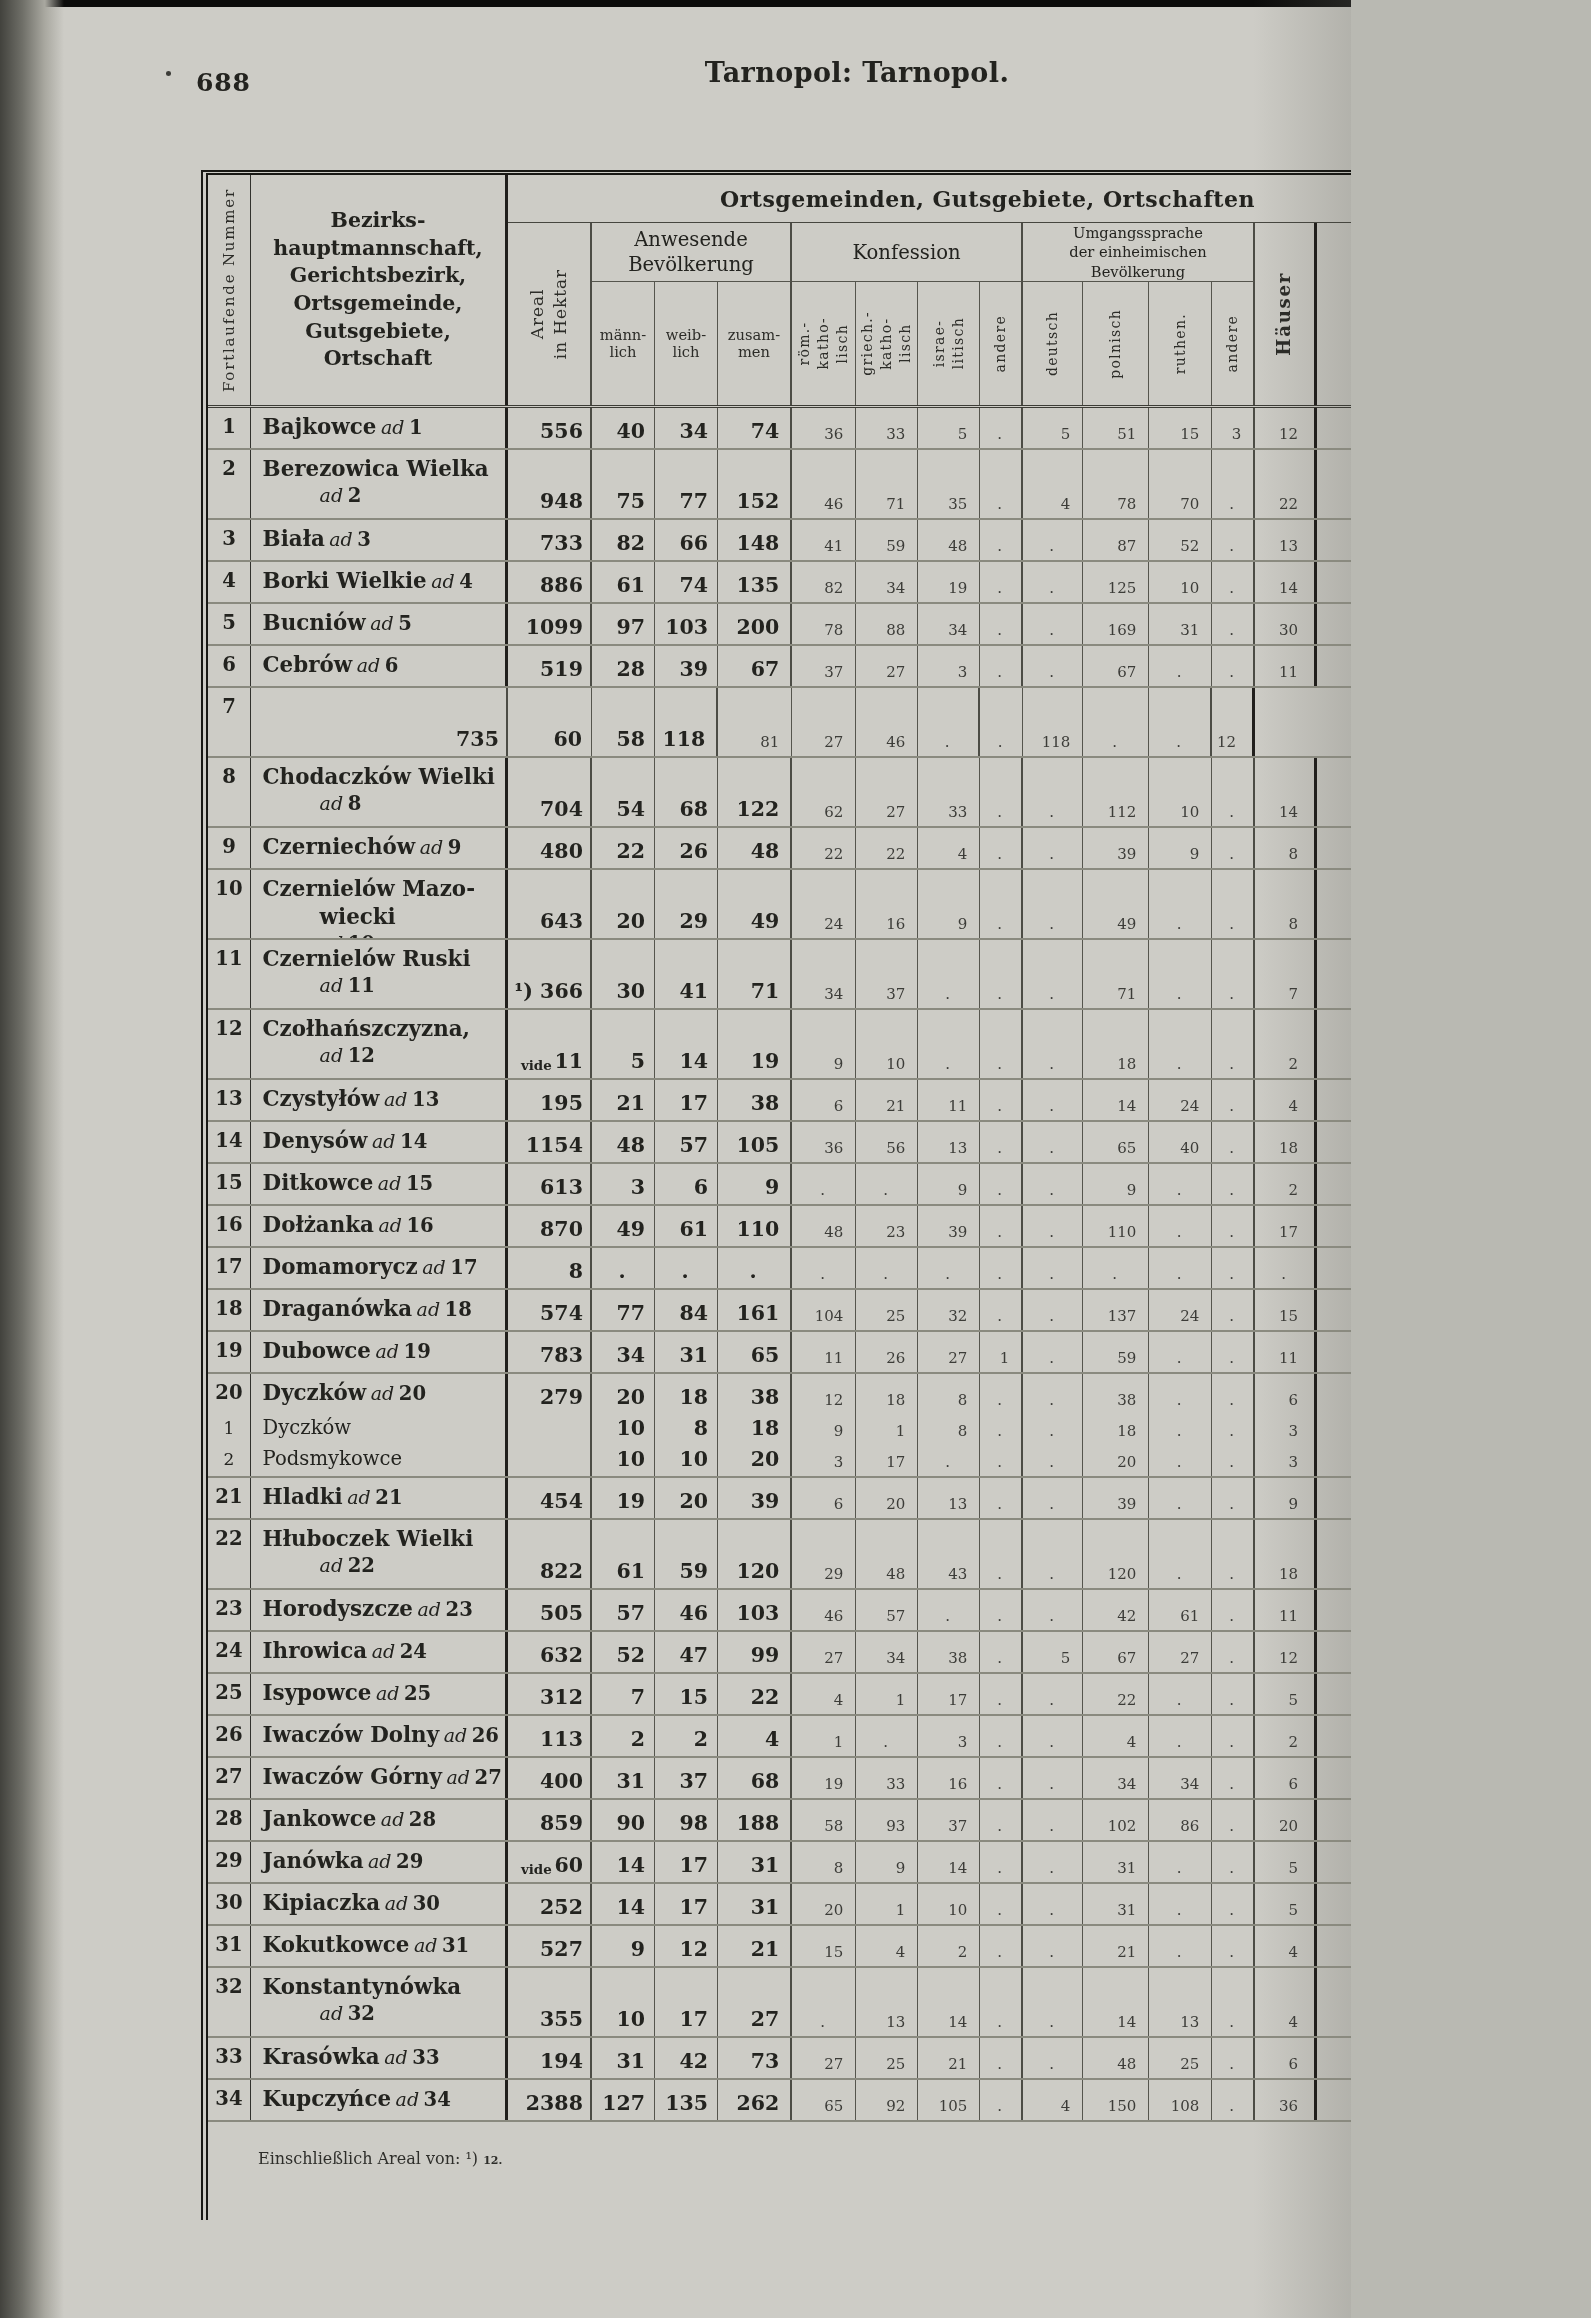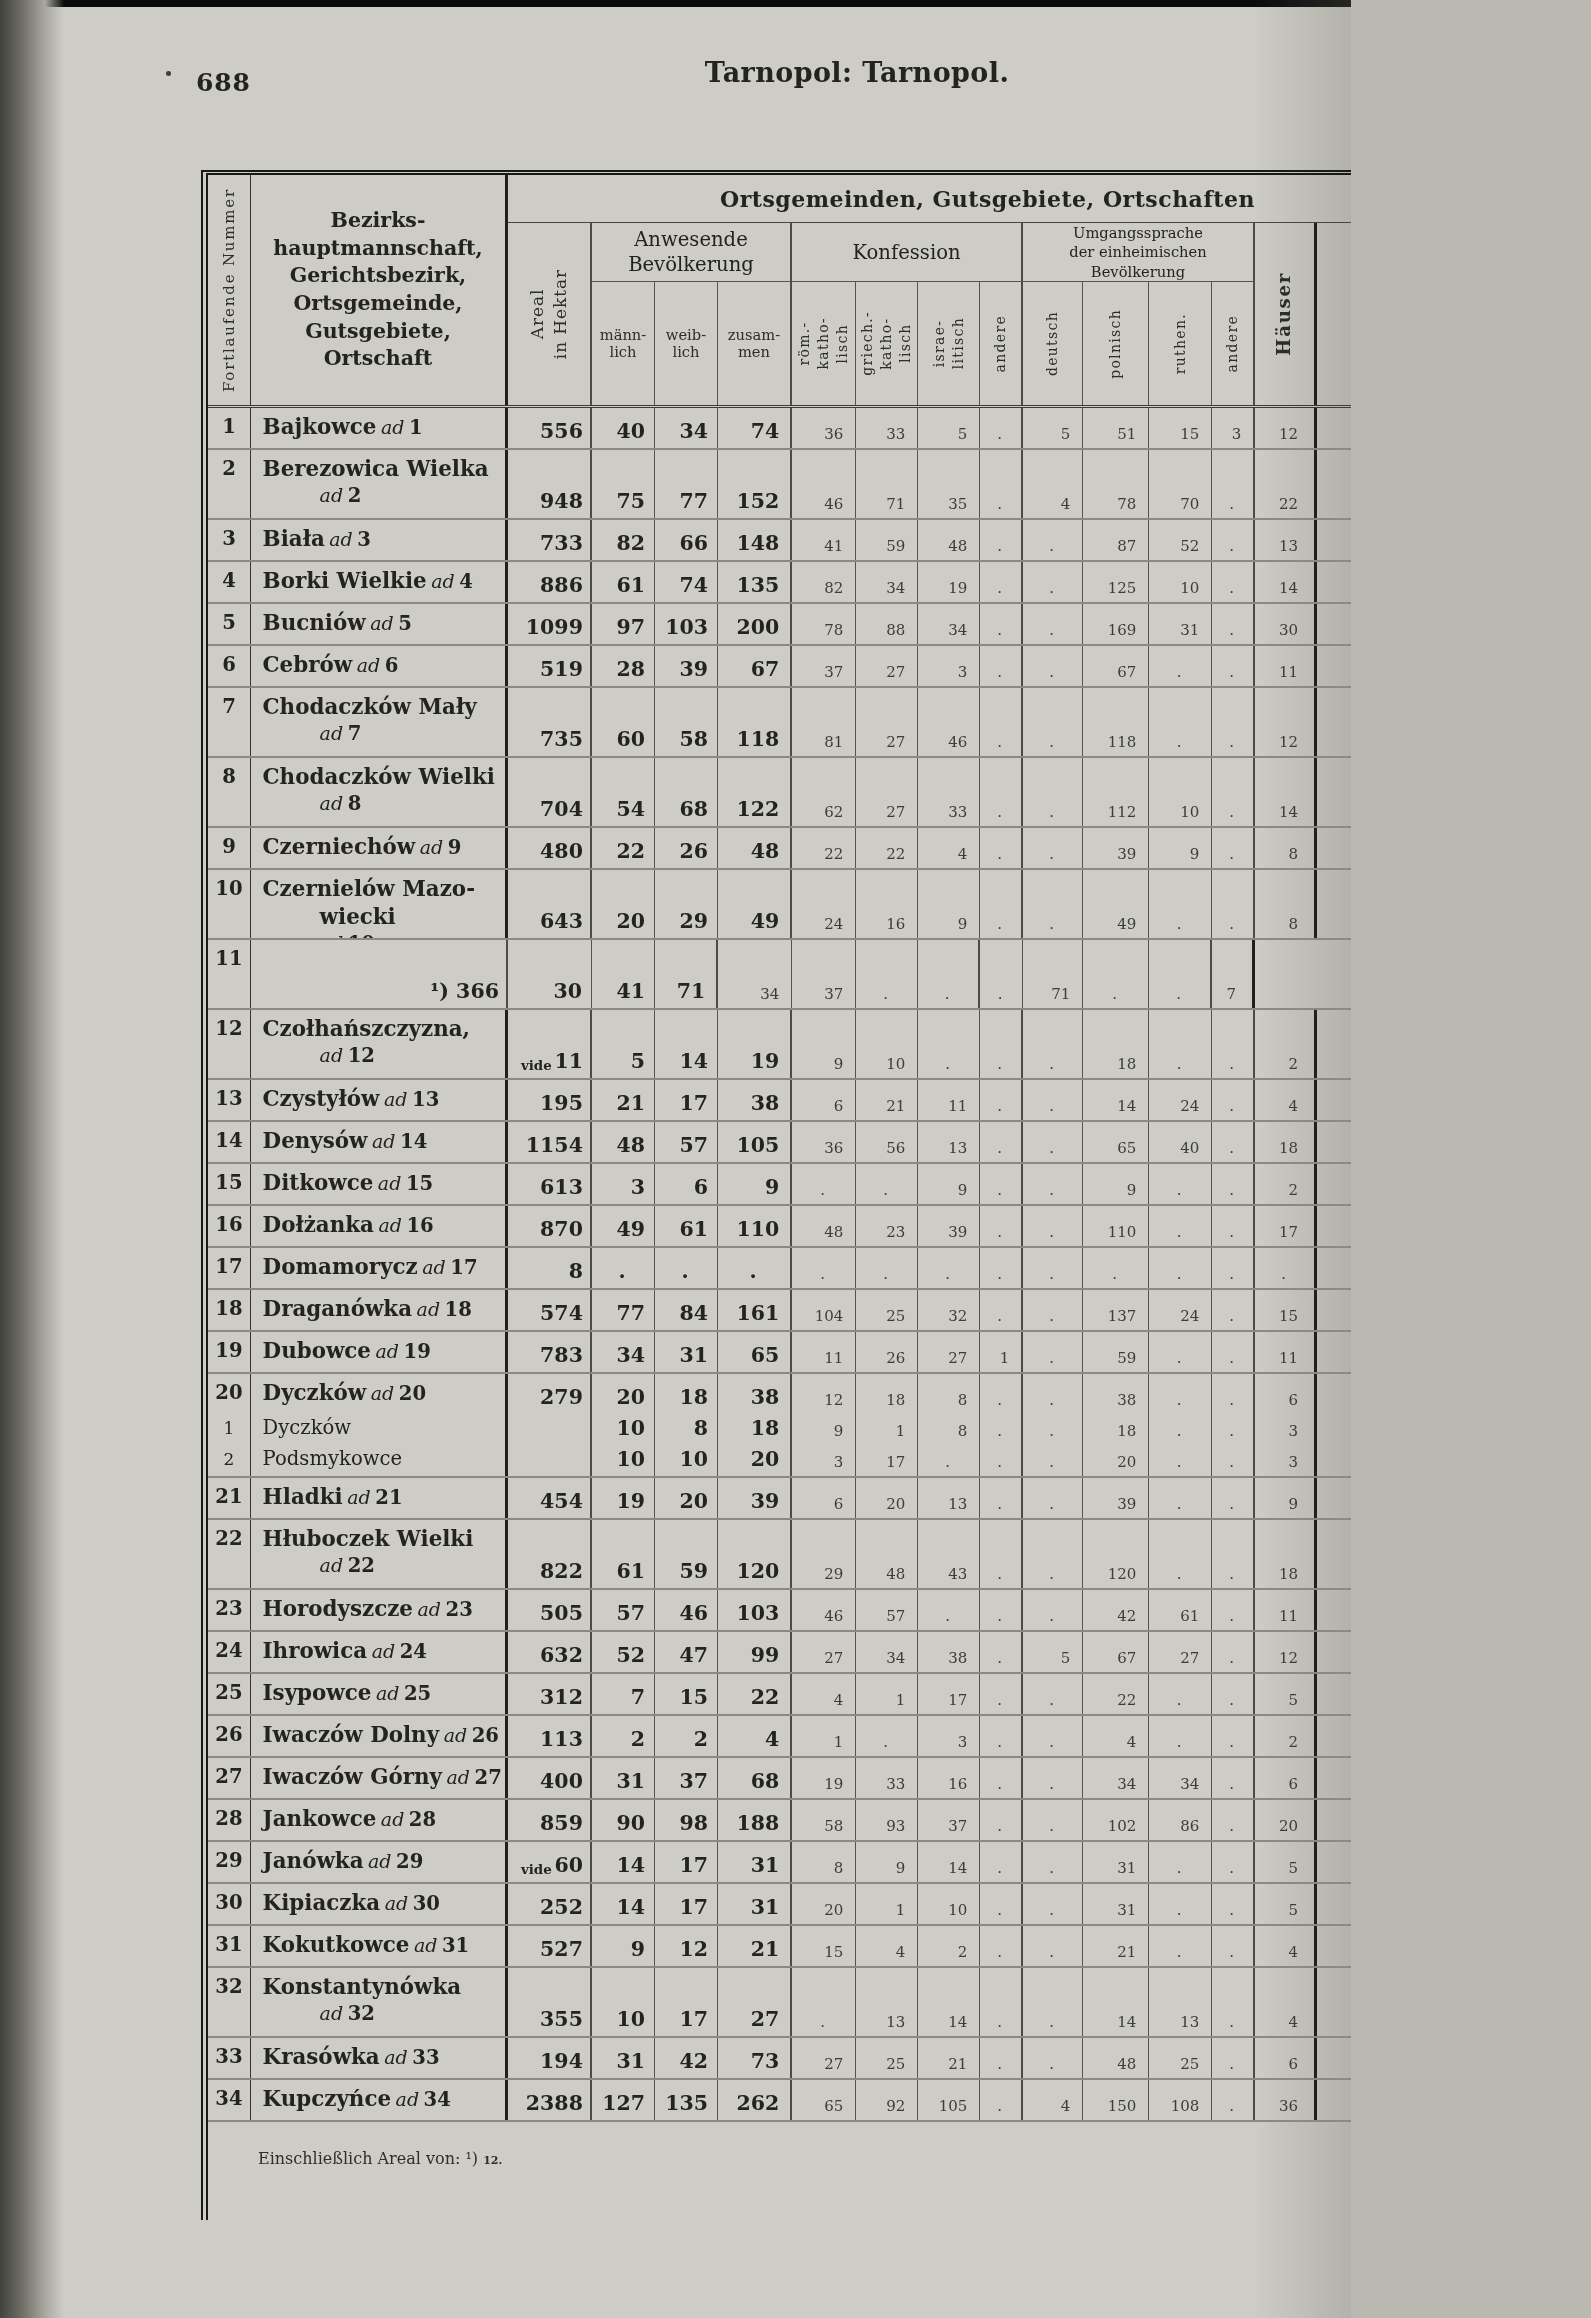--- a/index.html
+++ b/index.html
@@ -241,21 +241,20 @@
           <div class="cell c-xs b-dbl ctr">.</div>
           <div class="cell c-sm b-thin ctr">.</div>
           <div class="cell c-sm b-thin">67</div>
           <div class="cell c-sm b-thin ctr">.</div>
           <div class="cell c-xs b-dbl ctr">.</div>
           <div class="cell c-h b-hthk">11</div>
           <div class="cell c-aus"></div>
         </div>
         <div class="brow two">
           <div class="cell c-nr b-med">7</div>
-          <div class="cell c-name b-thk"><span class="pname">Chodaczków Mały</span><span class="ad adline"><i>ad</i> <b>7</b></span></div>
           <div class="cell c-areal b-dbl">735</div>
           <div class="cell c-m b-thin">60</div>
           <div class="cell c-w b-thin">58</div>
           <div class="cell c-zus b-dbl">118</div>
           <div class="cell c-sm b-thin">81</div>
           <div class="cell c-sm b-thin">27</div>
           <div class="cell c-sm b-thin">46</div>
           <div class="cell c-xs b-dbl ctr">.</div>
           <div class="cell c-sm b-thin ctr">.</div>
           <div class="cell c-sm b-thin">118</div>
@@ -313,20 +312,21 @@
           <div class="cell c-xs b-dbl ctr">.</div>
           <div class="cell c-sm b-thin ctr">.</div>
           <div class="cell c-sm b-thin">49</div>
           <div class="cell c-sm b-thin ctr">.</div>
           <div class="cell c-xs b-dbl ctr">.</div>
           <div class="cell c-h b-hthk">8</div>
           <div class="cell c-aus"></div>
         </div>
         <div class="brow two">
           <div class="cell c-nr b-med">11</div>
+          <div class="cell c-name b-thk"><span class="pname">Czernielów Ruski</span><span class="ad adline"><i>ad</i> <b>11</b></span></div>
           <div class="cell c-areal b-dbl">¹) 366</div>
           <div class="cell c-m b-thin">30</div>
           <div class="cell c-w b-thin">41</div>
           <div class="cell c-zus b-dbl">71</div>
           <div class="cell c-sm b-thin">34</div>
           <div class="cell c-sm b-thin">37</div>
           <div class="cell c-sm b-thin ctr">.</div>
           <div class="cell c-xs b-dbl ctr">.</div>
           <div class="cell c-sm b-thin ctr">.</div>
           <div class="cell c-sm b-thin">71</div>

